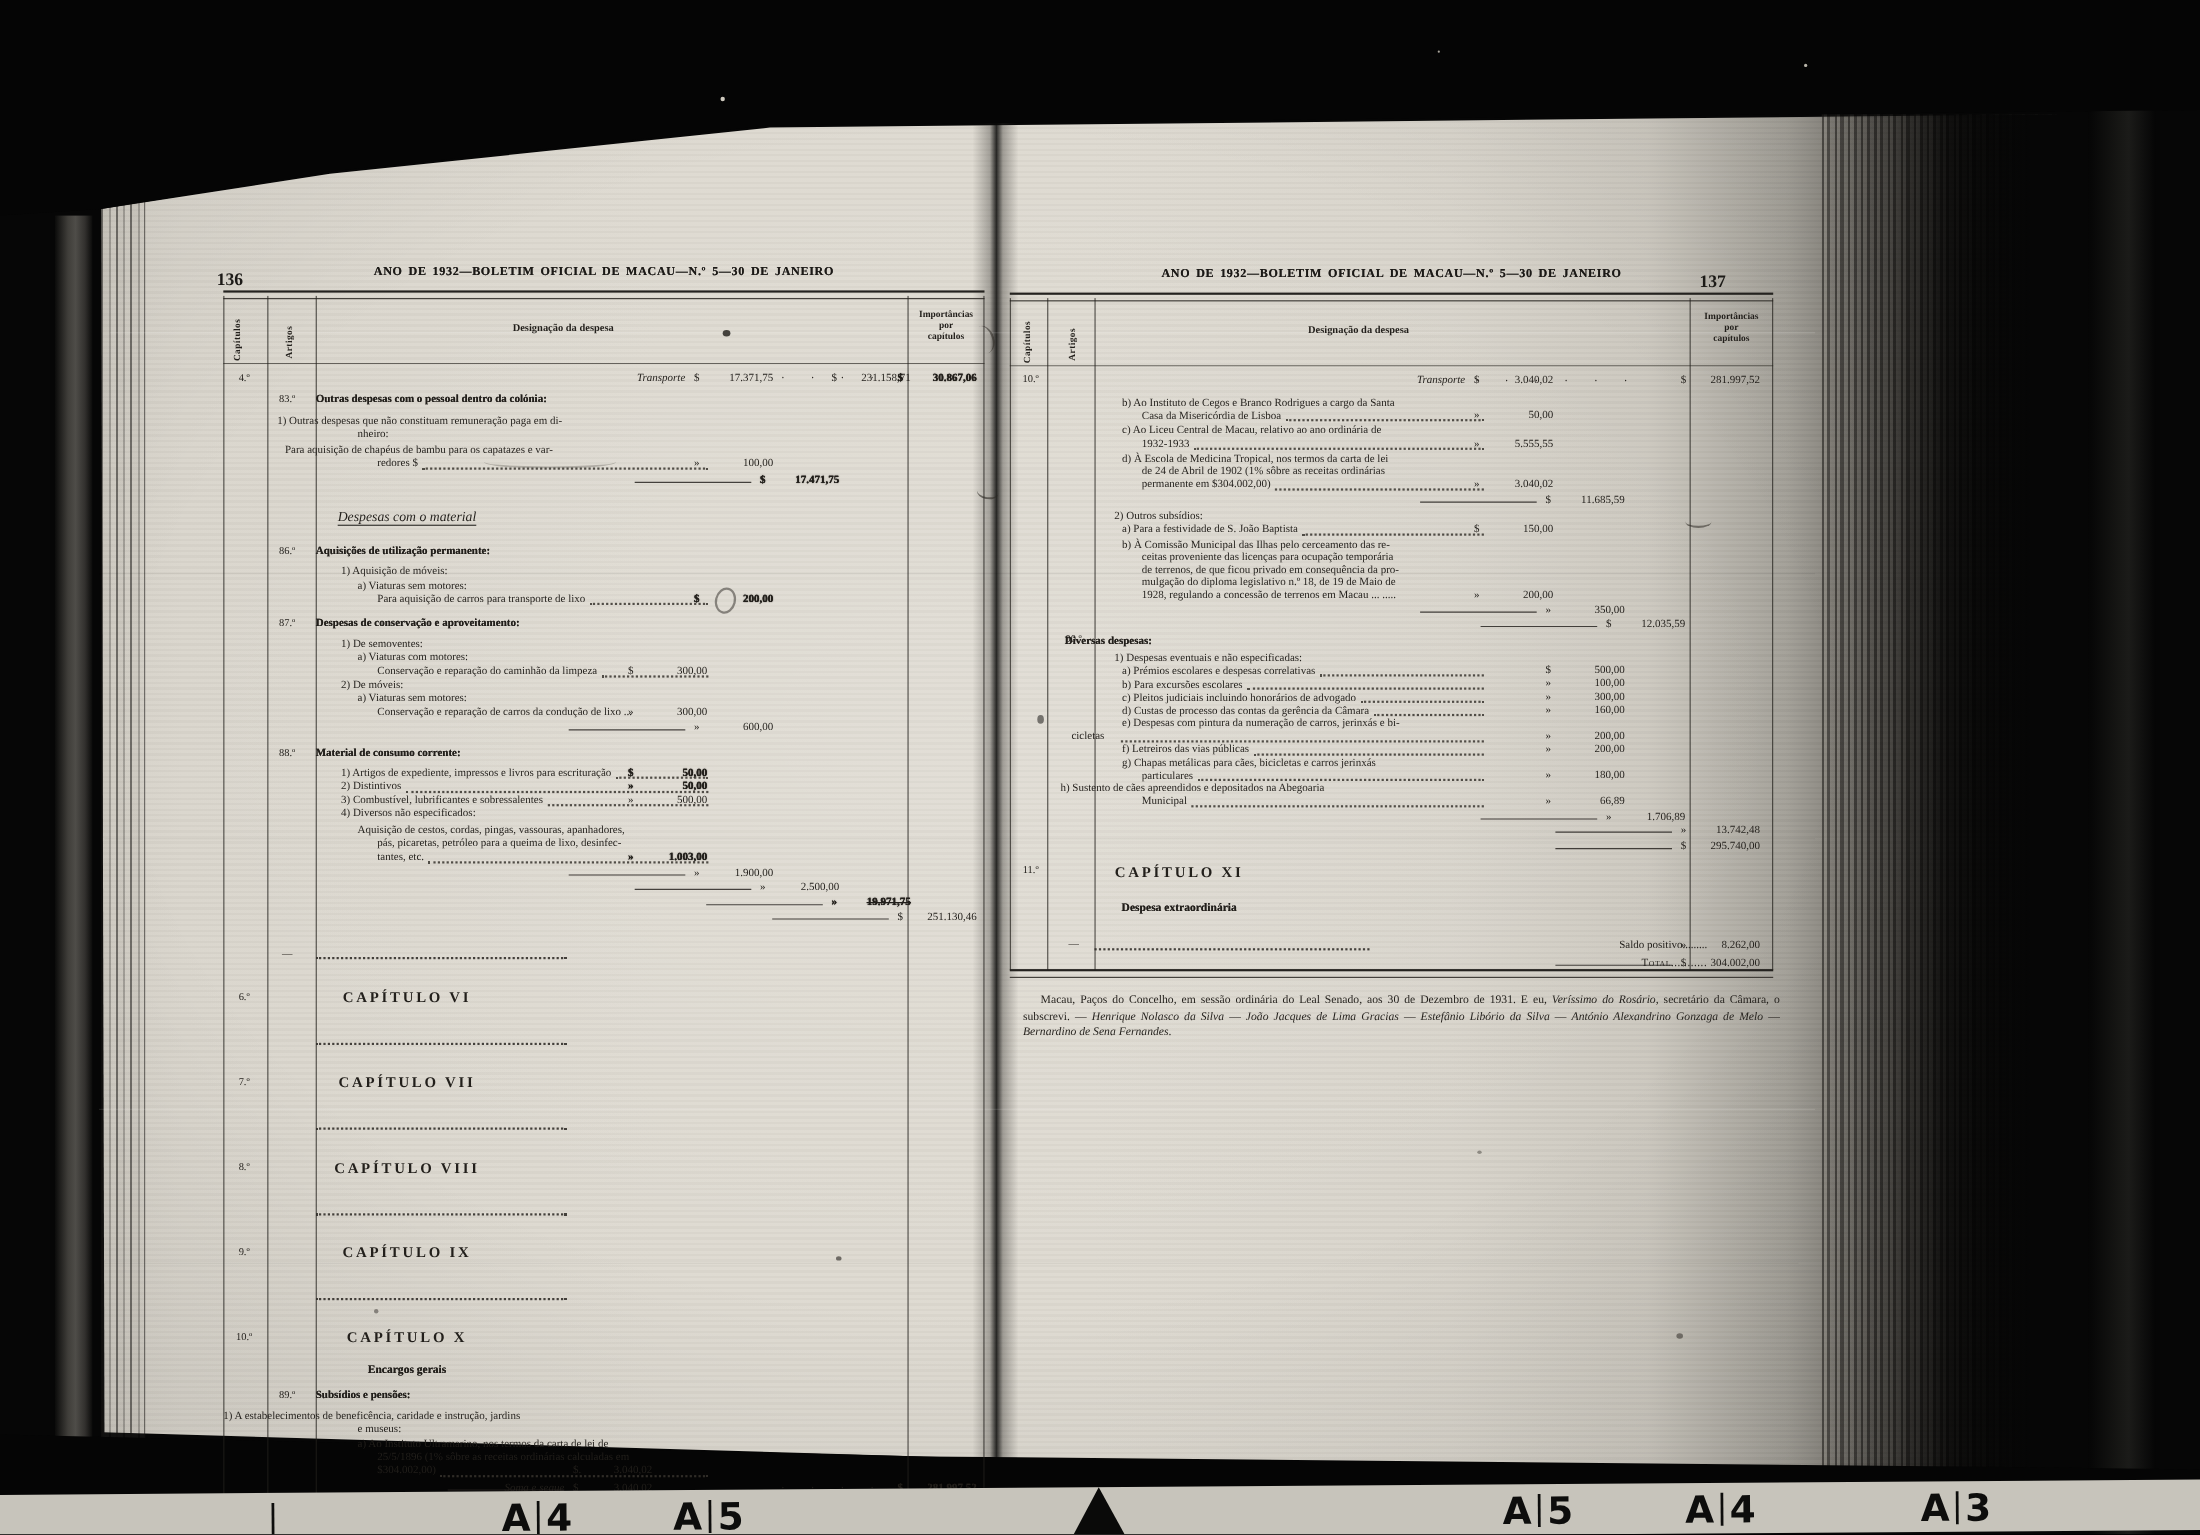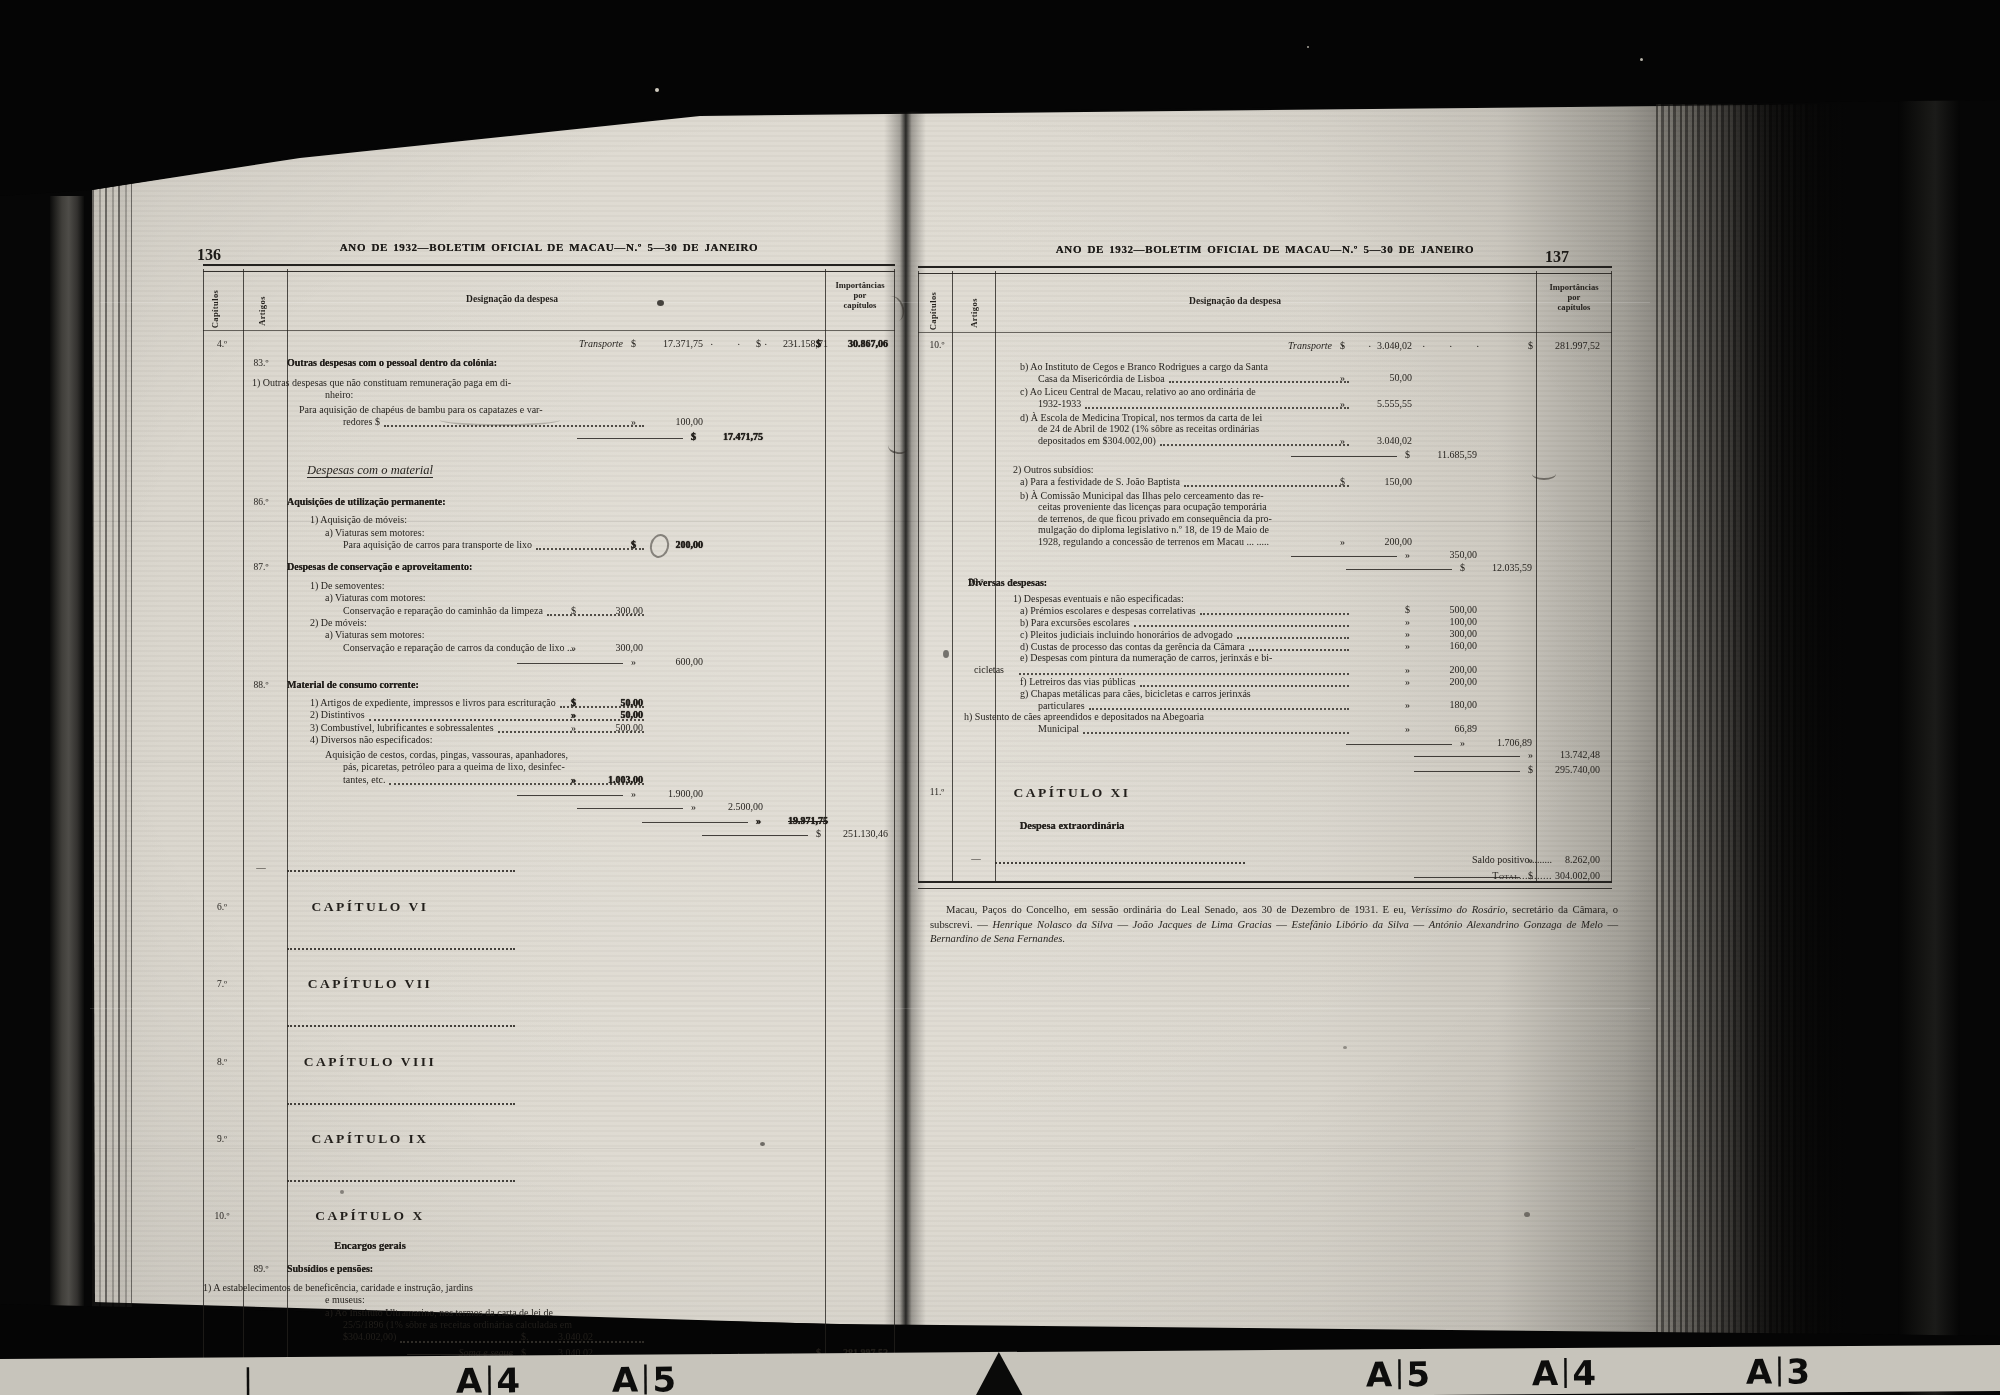--- a/index.html
+++ b/index.html
@@ -156,21 +156,21 @@
           <div class="txt" style="padding-left: 49px;">
             <span>1) Outras despesas que não constituam remuneração paga em di-</span>
           </div>
         </div>
         <div class="row ">
           <div class="txt" style="padding-left: 122px;">
             <span>nheiro:</span>
           </div>
         </div>
         <div class="row " style="margin-top: 2px;">
-          <div class="txt" style="padding-left: 96px; text-align: center;">
+          <div class="txt" style="padding-left: 56px; text-align: center;">
             <span>Para aquisição de chapéus de bambu para os capatazes e var-</span>
           </div>
         </div>
         <div class="row ">
           <div class="txt wlead" style="padding-left: 140px;">
             <span>redores $</span>
             <span class="lead"></span>
           </div>
           <span class="amt" style="right: 192px;"><span class="sym">»</span><span>100,00</span></span>
         </div>
@@ -442,21 +442,21 @@
             <span>d) À Escola de Medicina Tropical, nos termos da carta de lei</span>
           </div>
         </div>
         <div class="row ">
           <div class="txt" style="padding-left: 120px;">
             <span>de 24 de Abril de 1902 (1% sôbre as receitas ordinárias</span>
           </div>
         </div>
         <div class="row ">
           <div class="txt wlead" style="padding-left: 120px;">
-            <span>depositados em $304.002,00)</span>
+            <span>permanente em $304.002,00)</span>
             <span class="lead"></span>
           </div>
           <span class="amt" style="right: 200px;"><span class="sym">»</span><span>3.040,02</span></span>
         </div>
         <div class="row amts" style="margin-top: 2px;">
           <span class="amt rule" style="right: 135px;"><span class="sym">$</span><span>11.685,59</span></span>
         </div>
         <div class="row " style="margin-top: 4px;">
           <div class="txt" style="padding-left: 95px;">
             <span>2) Outros subsídios:</span>

